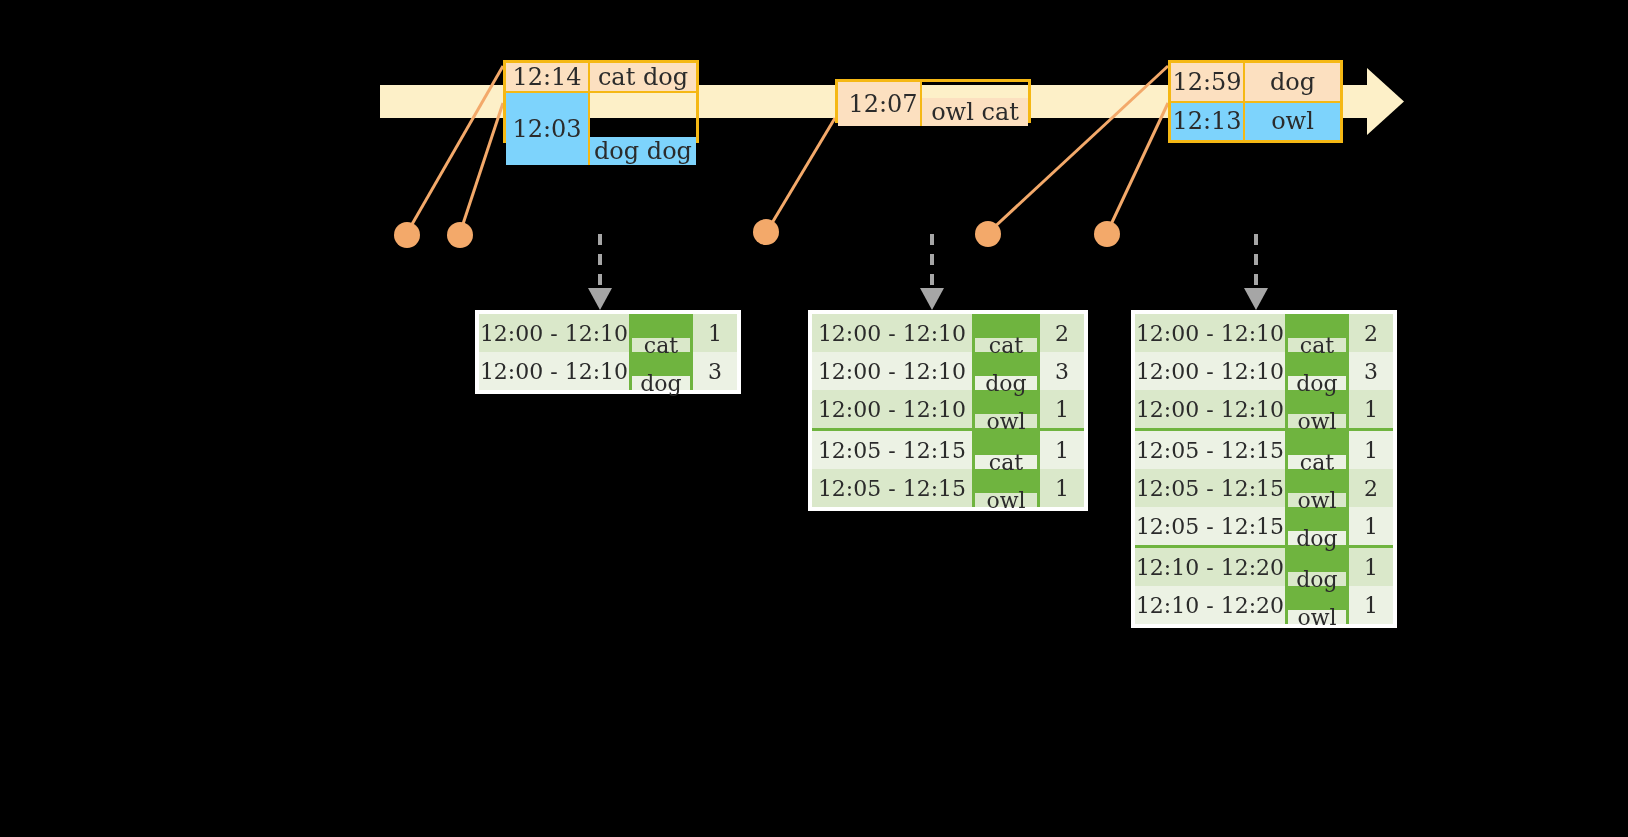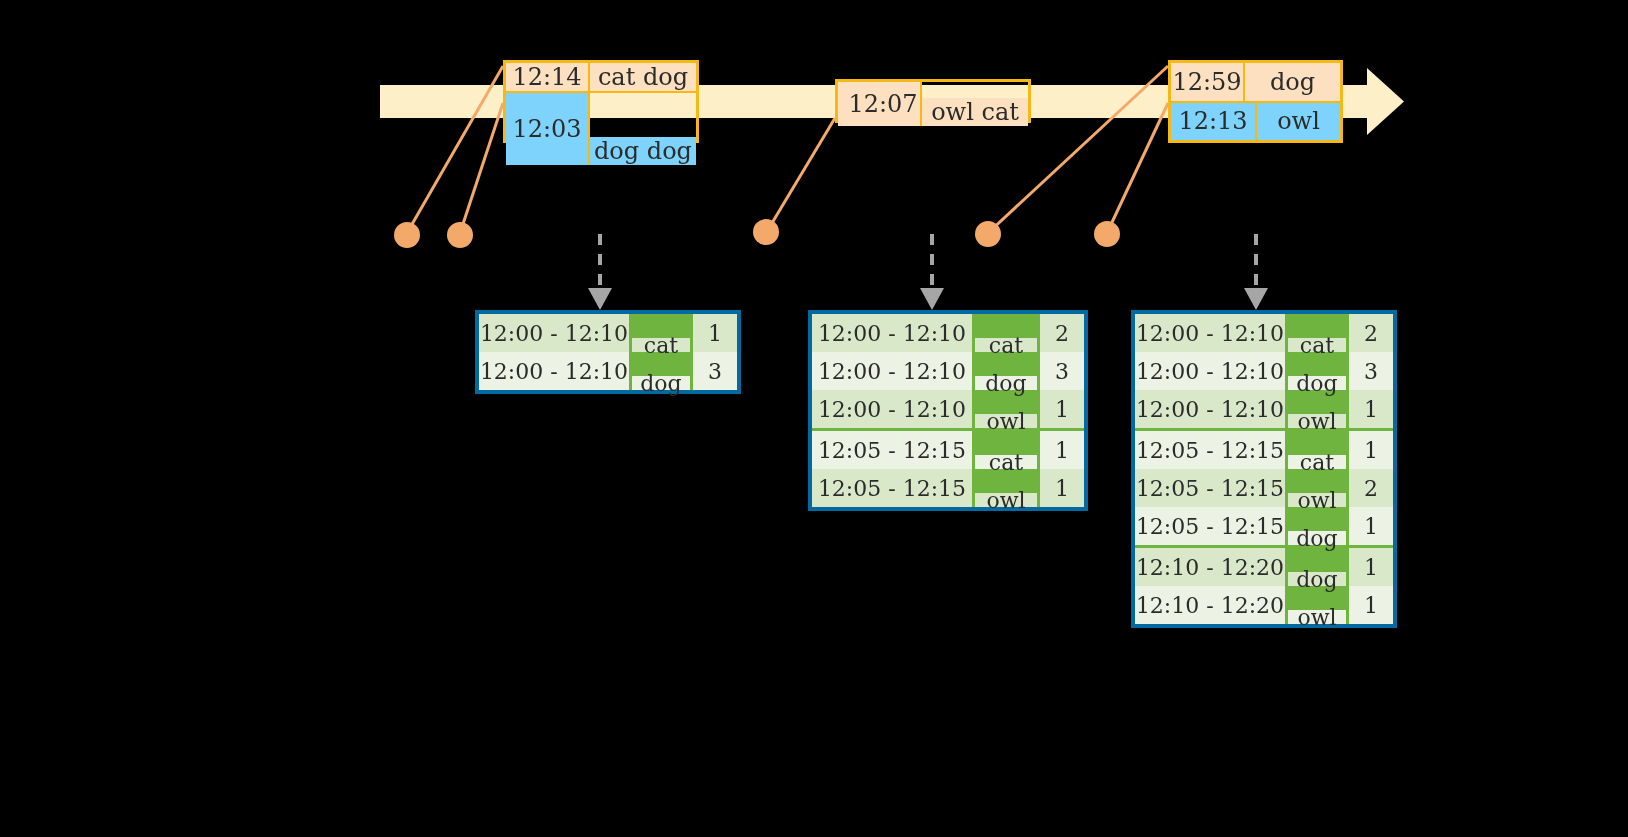--- a/index.html
+++ b/index.html
@@ -19,21 +19,21 @@
   .evt-row + .evt-row{border-top:2px solid #F5B814;}
   .evt-time{display:flex;align-items:center;justify-content:center;
             border-right:2px solid #F5B814;box-sizing:border-box;}
   .evt-words{display:flex;align-items:center;justify-content:center;
              box-sizing:border-box;}
   .evt-row.shade .evt-time,.evt-row.shade .evt-words{background:#FCE0C0;}
   .evt-row.plain .evt-time,.evt-row.plain .evt-words{background:#7dd3fc;}
   .evt-time,.evt-words{color:#2b2b2b;font-size:24px;}
 
   
-  .res-table{position:absolute;border:4px solid #0369a1;box-sizing:border-box;
+  .res-table{position:absolute;border:4px solid #ffffff;box-sizing:border-box;
              display:flex;flex-direction:column;background:#6FB43F;}
   .res-row{display:flex;height:38px;}
   .res-row.sep{margin-top:3px;}
   .res-cell{display:flex;align-items:center;justify-content:center;
             box-sizing:border-box;color:#2b2b2b;font-size:22px;
             margin-right:3px;}
   .res-cell:last-child{margin-right:0;}
   .res-row.shade .res-cell{background:#DAE8CA;}
   .res-row.plain .res-cell{background:#ECF2E4;}
   .c-win{width:160px;}
@@ -104,21 +104,21 @@
       <span class="evt-words" style="flex:1;margin-top:16px;">owl cat</span>
     </div>
   </div>
 
   <div class="evt-box" style="left:1168px;top:60px;width:175px;height:83px;">
     <div class="evt-row shade">
       <span class="evt-time" style="width:74px;">12:59</span>
       <span class="evt-words" style="flex:1;">dog</span>
     </div>
     <div class="evt-row plain">
-      <span class="evt-time" style="width:86px;">12:13</span>
+      <span class="evt-time" style="width:74px;">12:13</span>
       <span class="evt-words" style="flex:1;">owl</span>
     </div>
   </div>
 
   <div class="res-table t1" style="left:475px;top:310px;">
     <div class="res-row shade">
       <span class="res-cell c-win">12:00 - 12:10</span>
       <span class="res-cell c-word">cat</span>
       <span class="res-cell c-cnt">1</span>
     </div>

